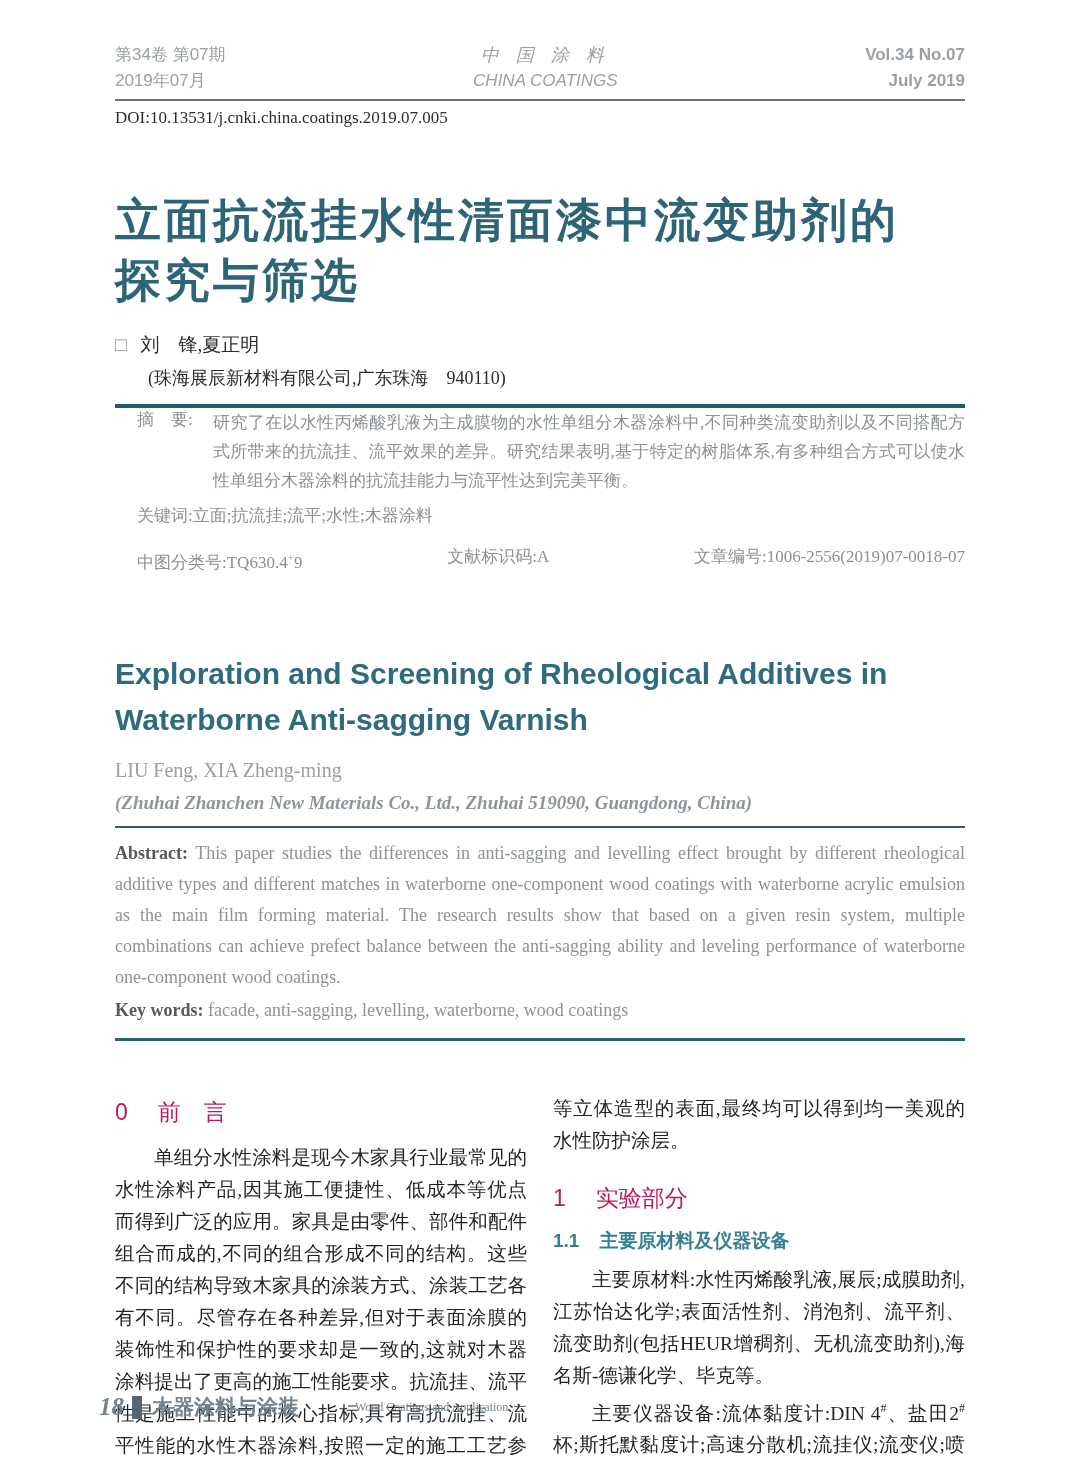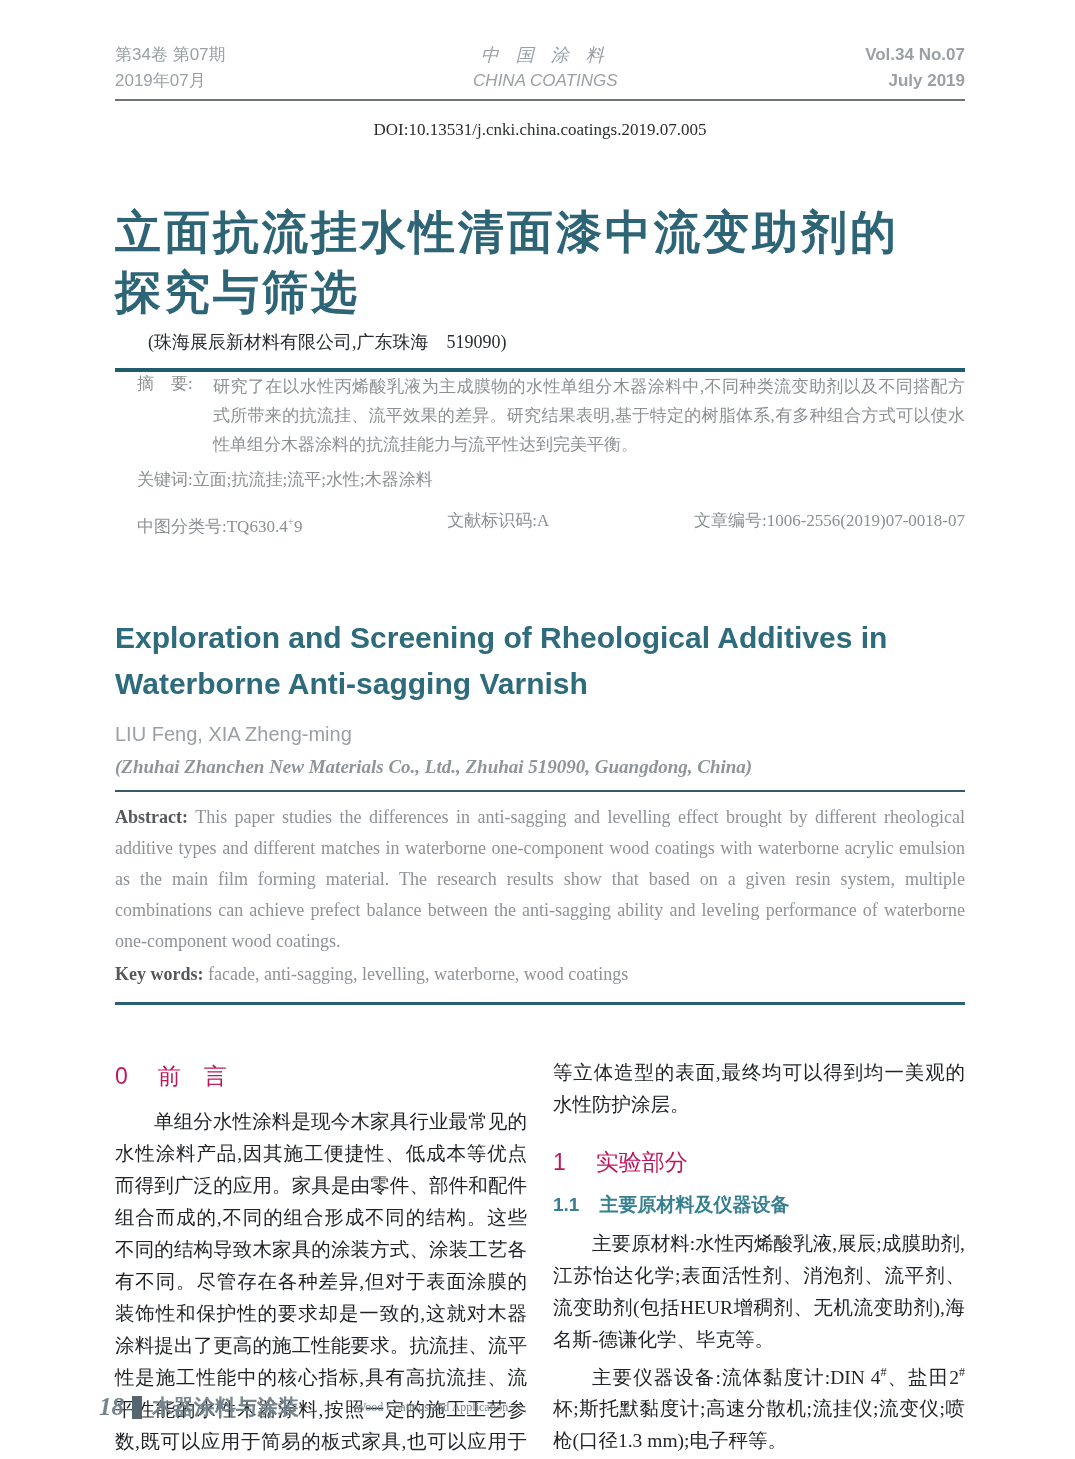--- a/index.html
+++ b/index.html
@@ -14,21 +14,21 @@
   }
   .content { padding:42px 110px 0 115px; }
 
   
   .header-row { display:flex; justify-content:space-between; align-items:flex-start;
     color:#9aa0a3; font-family:"Liberation Sans", sans-serif; font-size:17px; line-height:26px; }
   .header-center { text-align:center;font-style:italic; }
   .journal-cn { letter-spacing:6px; font-size:18px; }
   .header-right { text-align:right;font-weight:bold; }
   .header-rule { border-bottom:2px solid #6f7478; margin-top:5px; }
-  .doi { color:#2a2d2f; font-size:17px; margin-top:19px; font-family:"Liberation Serif", serif;text-align:center; }
+  .doi { color:#2a2d2f; font-size:17px; margin-top:7px; font-family:"Liberation Serif", serif; }
 
   
   .title-cn {
     margin-top:62px;
     font-family:"Liberation Sans", sans-serif;
     font-weight:bold; font-size:46px; line-height:60px;
     letter-spacing:3px; color:#2d6577;
   }
   .authors-cn { margin-top:22px; font-size:19px; color:#2a2d2f; }
   .author-marker { color:#8a8f92; margin-right:14px; }
@@ -44,21 +44,21 @@
   .meta-row { display:flex; justify-content:space-between; margin-top:16px; line-height:24px; }
   .meta-row sup { font-size:11px; }
 
   
   .title-en {
     margin-top:76px;
     font-family:"Liberation Sans", sans-serif;
     font-weight:bold; font-size:30px; line-height:46px;
     color:#2d6b7d;
   }
-  .authors-en { margin-top:16px; font-family:Liberation Sans, sans-serif; font-size:20px; color:#9aa0a3; }
+  .authors-en { margin-top:16px; font-family:Liberation Serif, serif; font-size:20px; color:#9aa0a3; }
   .affil-en { margin-top:10px; font-style:italic; font-size:19px; color:#8e9699;font-weight:bold; }
   .rule-en { border-bottom:2px solid #39586a; margin-top:12px; }
   .abstract-en { margin-top:10px; color:#8d9296; font-size:18px; line-height:31px; text-align:justify; }
   .abstract-en b { color:#55595c; }
   .kw-en { margin-top:2px; }
   .rule-teal { border-bottom:3px solid #2a6076; margin-top:12px; }
 
   
   .columns { display:flex; gap:26px; margin-top:52px; }
   .col { width:412px; }
@@ -109,21 +109,24 @@
           <div>Vol.34 No.07</div>
           <div>July 2019</div>
         </div>
       </div>
       <div class="header-rule"></div>
       <div class="doi">DOI:10.13531/j.cnki.china.coatings.2019.07.005</div>
     </div>
 
     <h1 class="title-cn"><span>立面抗流挂水性清面漆中流变助剂的</span><br><span>探究与筛选</span></h1>
 
-    <div class="affil-cn">(珠海展辰新材料有限公司,广东珠海　519090)</div>
+    <div class="authors-cn">
+      <span class="author-marker">□</span><span>刘　锋,夏正明</span>
+    </div>
+    <div class="affil-cn">(珠海展辰新材料有限公司,广东珠海　940110)</div>
 
     <div class="rule-thick"></div>
 
     <div class="abstract-cn">
       <div class="abs-row">
         <span class="abs-label">摘　要:</span>
         <span class="abs-text">研究了在以水性丙烯酸乳液为主成膜物的水性单组分木器涂料中,不同种类流变助剂以及不同搭配方式所带来的抗流挂、流平效果的差异。研究结果表明,基于特定的树脂体系,有多种组合方式可以使水性单组分木器涂料的抗流挂能力与流平性达到完美平衡。</span>
       </div>
       <div class="kw-row">
         <span>关键词:</span><span>立面;抗流挂;流平;水性;木器涂料</span>

